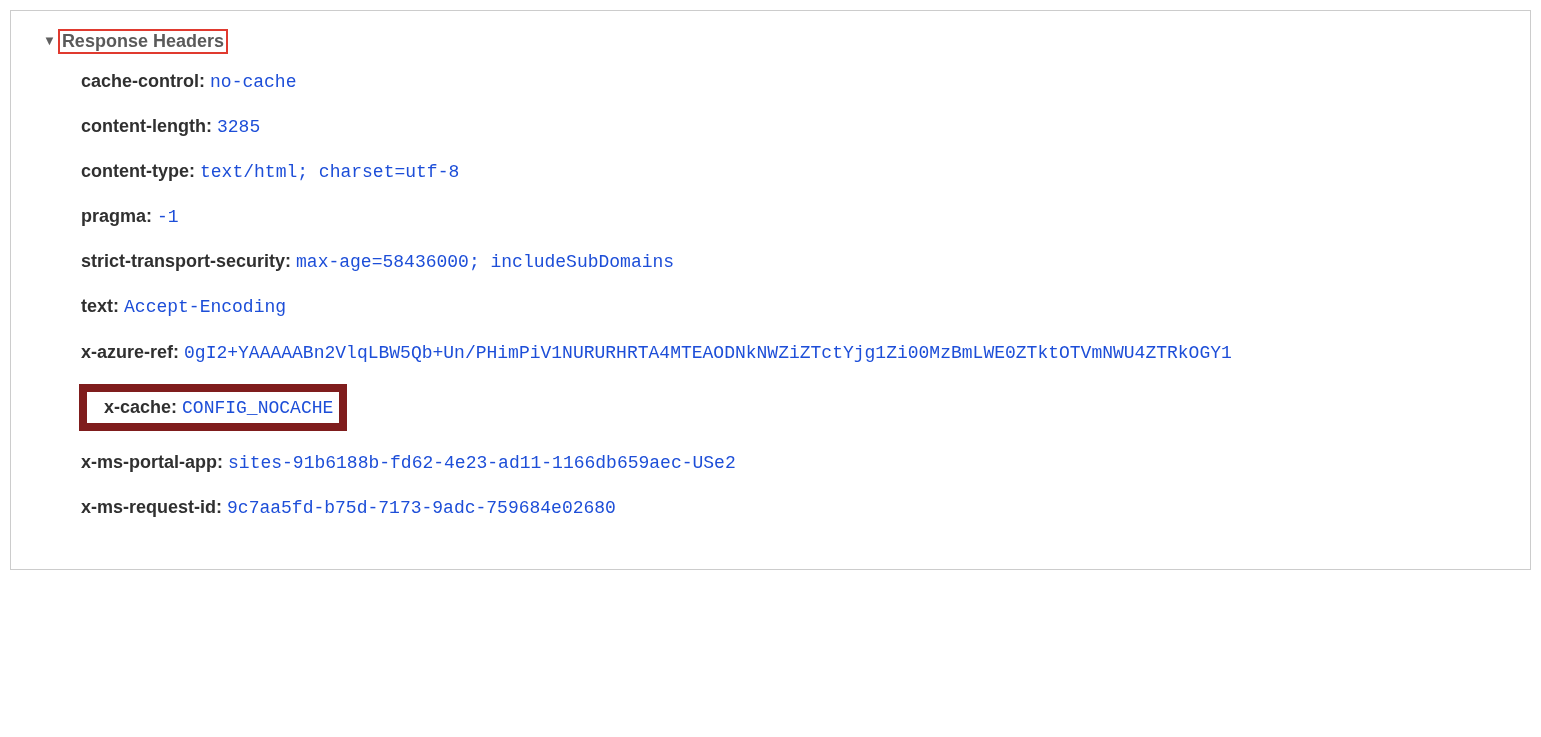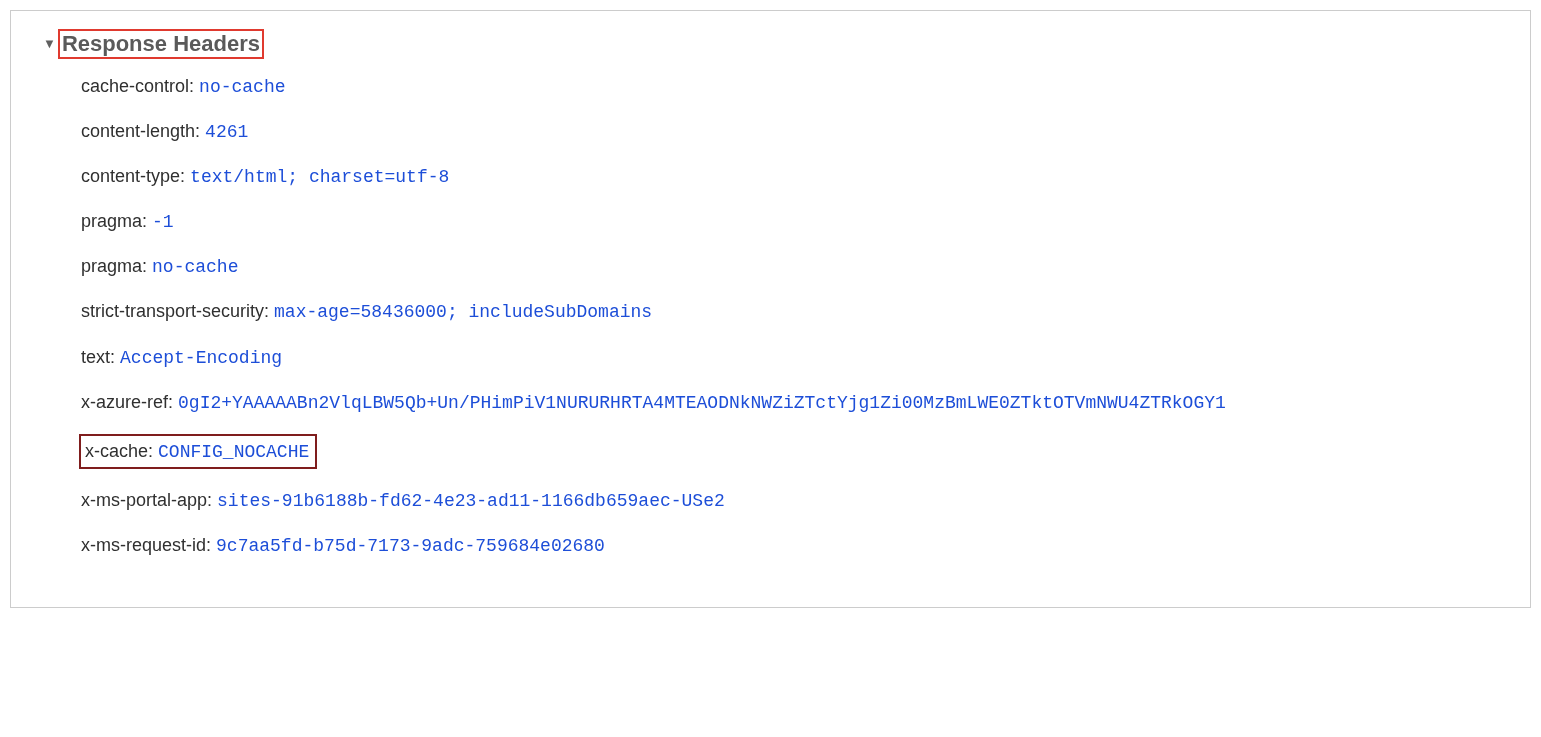--- a/index.html
+++ b/index.html
@@ -21,45 +21,45 @@
     }
     .disclosure-triangle {
       font-size: 13px;
       color: #606060;
       margin-right: 2px;
       transform: translateY(-1px);
     }
     .section-title {
       font-weight: 700;
       color: #5a5a5a;
-      font-size: 22px;
+      font-size: 18px;
       padding: 17px 2px;
     }
     .highlight-red {
       border: 2px solid #e03a2f;
       display: inline-block;
       padding: 0;
     }
     .highlight-red-row {
-      border: 2px solid #7f1d1d;
+      border: 8px solid #7f1d1d;
       display: inline-block;
-      padding: 2px 6px 2px 4px;
+      padding: 2px 6px 2px 17px;
       margin-left: -2px;
     }
     .headers-list {
       padding-left: 48px;
     }
     .header-row {
       margin-bottom: 18px;
       font-size: 18px;
       line-height: 1.45;
       color: #303030;
     }
     .header-name {
-      font-weight: 400;
+      font-weight: 700;
       color: #303030;
     }
     .header-value {
       font-family: Consolas, "Courier New", monospace;
       color: #1d4ed8;
       font-size: 18px;
     }
   </style>
 </head>
 <body>
@@ -76,38 +76,34 @@
   <div class="headers-list">
 
     <div class="header-row">
       <span class="header-name">cache-control:</span>
       <span class="header-value">no-cache</span>
     </div>
 
 
     <div class="header-row">
       <span class="header-name">content-length:</span>
-      <span class="header-value">4261</span>
+      <span class="header-value">3285</span>
     </div>
 
     <div class="header-row">
       <span class="header-name">content-type:</span>
       <span class="header-value">text/html; charset=utf-8</span>
     </div>
 
 
     <div class="header-row">
       <span class="header-name">pragma:</span>
       <span class="header-value">-1</span>
     </div>
 
-    <div class="header-row">
-      <span class="header-name">pragma:</span>
-      <span class="header-value">no-cache</span>
-    </div>
 
     <div class="header-row">
       <span class="header-name">strict-transport-security:</span>
       <span class="header-value">max-age=58436000; includeSubDomains</span>
     </div>
 
     <div class="header-row">
       <span class="header-name">text:</span>
       <span class="header-value">Accept-Encoding</span>
     </div>

